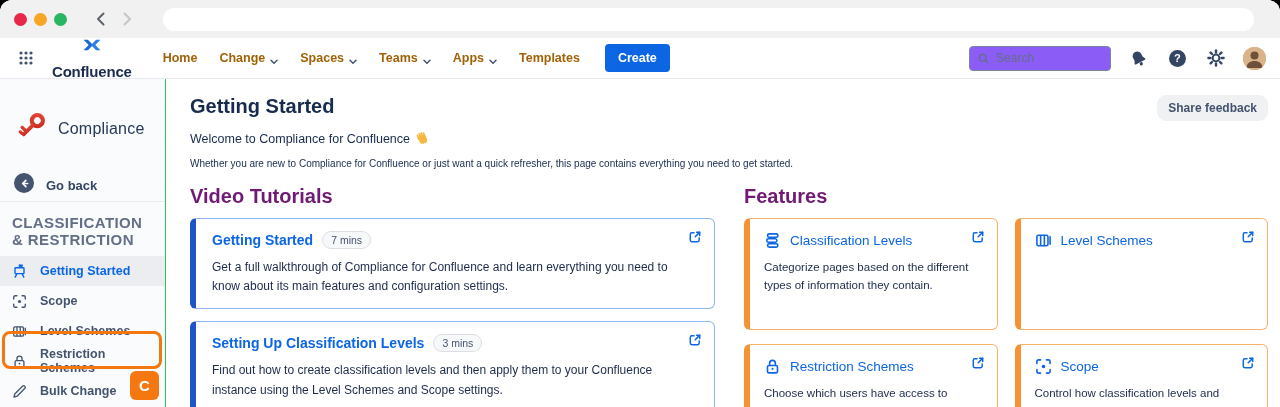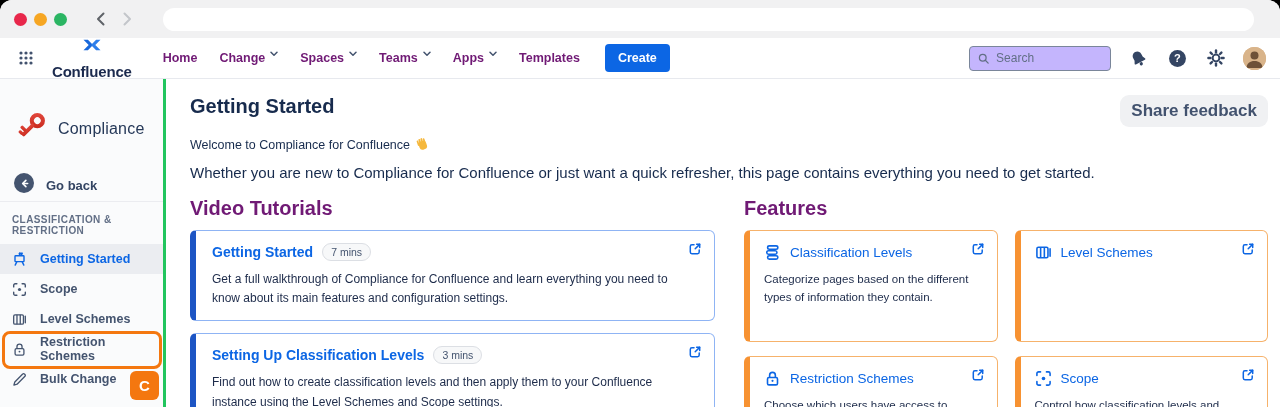--- a/index.html
+++ b/index.html
@@ -15,52 +15,52 @@
   .nav-arrows { display:flex; gap:10px; margin-left:26px; }
   .nav-arrows svg { display:block; }
   .urlbar { flex:1; height:23px; margin-left:28px; margin-right:12px; background:#fff; border-radius:12px; }
 
   
   .appnav { height:41px; background:#fff; border-bottom:1px solid #E7E9EE; display:flex; align-items:center; padding:0 14px; gap:8px; }
   .appnav .grid { display:block; }
   .brand { display:flex; align-items:center; gap:6px; margin-left:6px; margin-right:14px; cursor:pointer;flex-direction:column; }
   .brand-name { font-size:15px; font-weight:700; color:#1B2A4E; letter-spacing:-0.2px; }
   .navlinks { display:flex; align-items:center; gap:4px; }
-  .navlink { display:flex; align-items:flex-start; gap:5px; font-size:12.5px; font-weight:600; color:#701a75; padding:6px 9px; border-radius:4px; cursor:pointer; }
+  .navlink { display:flex; align-items:flex-end; gap:5px; font-size:12.5px; font-weight:600; color:#a16207; padding:6px 9px; border-radius:4px; cursor:pointer; }
   .btn-create { background:#0C66E4; color:#fff; font-size:12.5px; font-weight:600; border:none; border-radius:4px; padding:7px 13px; margin-left:8px; cursor:pointer; }
   .nav-right { margin-left:auto; display:flex; align-items:center; gap:15px; }
-  .searchbox { display:flex; align-items:center; gap:7px; width:142px; height:25px; border:1px solid #7A869A; border-radius:4px; padding:0 8px; background:#c4b5fd; }
+  .searchbox { display:flex; align-items:center; gap:7px; width:142px; height:25px; border:1px solid #7A869A; border-radius:4px; padding:0 8px; background:#8b5cf6; }
   .searchbox input { border:none; outline:none; width:100%; font-size:12px; color:#172B4D; background:transparent; font-family:inherit; }
   .searchbox input::placeholder { color:#626F86; }
   .navicon { display:flex; align-items:center; justify-content:center; width:24px; height:24px; cursor:pointer; }
   .avatar { width:23px; height:23px; border-radius:50%; overflow:hidden; background:#D9B48A; cursor:pointer; }
 
   
   .content { display:flex; height:328px; }
-  .sidebar { width:166px; background:#FAFBFC; border-right:3px solid #22c55e; padding-top:16px; position:relative; flex-shrink:0; }
+  .sidebar { width:166px; background:#FAFBFC; border-right:1px solid #22c55e; padding-top:16px; position:relative; flex-shrink:0; }
   .app-logo { height:56px; margin-top:6px; padding:0 12px; display:flex; align-items:center; gap:8px; }
   .app-logo-name { font-size:16px; color:#253858; letter-spacing:0.2px; }
   .go-back { margin-top:8px; height:28px; display:flex; align-items:flex-end; gap:12px; padding:0 14px; cursor:pointer; }
   .go-back-circle { width:20px; height:20px; border-radius:50%; background:#44546F; display:flex; align-items:center; justify-content:center; flex-shrink:0; }
   .go-back-label { font-size:13px; font-weight:700; color:#344563; }
   .side-divider { border:none; border-top:1px solid #EBECF0; margin-top:8px; }
-  .section-label { margin:12px 12px 8px; font-size:10px; font-weight:700; letter-spacing:0.4px; color:#626F86; }
+  .section-label { margin:12px 12px 8px; font-size:15px; font-weight:700; letter-spacing:0.4px; color:#626F86; }
   .side-item { height:30px; display:flex; align-items:center; gap:13px; padding:0 12px; font-size:12.5px; font-weight:600; color:#44546F; cursor:pointer; }
   .side-item svg { flex-shrink:0; }
   .side-item.active { background:#EBEDF1; color:#0C66E4; }
   .ann-box { position:absolute; left:2px; top:252px; width:160px; height:38px; border:3px solid #F4770F; border-radius:8px; pointer-events:none; }
   .ann-badge { position:absolute; left:130px; top:292px; width:29px; height:29px; background:#F4770F; border-radius:6px; color:#fff; font-size:15px; font-weight:700; display:flex; align-items:center; justify-content:center; }
 
   
   .main { flex:1; background:#fff; padding:16px 12px 0 24px; overflow:hidden; }
   .main-header { display:flex; align-items:flex-start; justify-content:space-between; }
   .page-title { font-size:20px; font-weight:700; color:#172B4D; }
-  .btn-feedback { background:#F0F1F3; color:#42526E; border:none; border-radius:9px; font-size:17px; font-weight:600; padding:6px 11px; cursor:pointer; font-family:inherit; }
+  .btn-feedback { background:#F0F1F3; color:#42526E; border:none; border-radius:9px; font-size:12px; font-weight:600; padding:6px 11px; cursor:pointer; font-family:inherit; }
   .welcome { margin-top:10px; font-size:12.5px; display:flex; align-items:center; gap:5px; }
-  .intro { margin-top:12px; font-size:15px; }
+  .intro { margin-top:12px; font-size:10px; }
   .columns { margin-top:16px; display:flex; gap:29px; }
   .col-videos { width:525px; flex-shrink:0; }
   .col-features { flex:1; min-width:0; }
   .section-heading { font-size:20px; font-weight:700; color:#701a75; }
 
   .vcard { margin-top:10px; background:#fff; border:1px solid #8FB4F4; border-left:6px solid #1D55C4; border-radius:6px; padding:12px 16px; position:relative; }
   .vcard + .vcard { margin-top:12px; }
   .vcard-titlerow { display:flex; align-items:center; gap:9px; }
   .vcard-title { font-size:14px; font-weight:700; color:#0C66E4; cursor:pointer; }
   .dur-badge { font-size:10.5px; color:#44546F; background:#F7F8F9; border:1px solid #DCDFE4; border-radius:10px; padding:2px 8px; }

